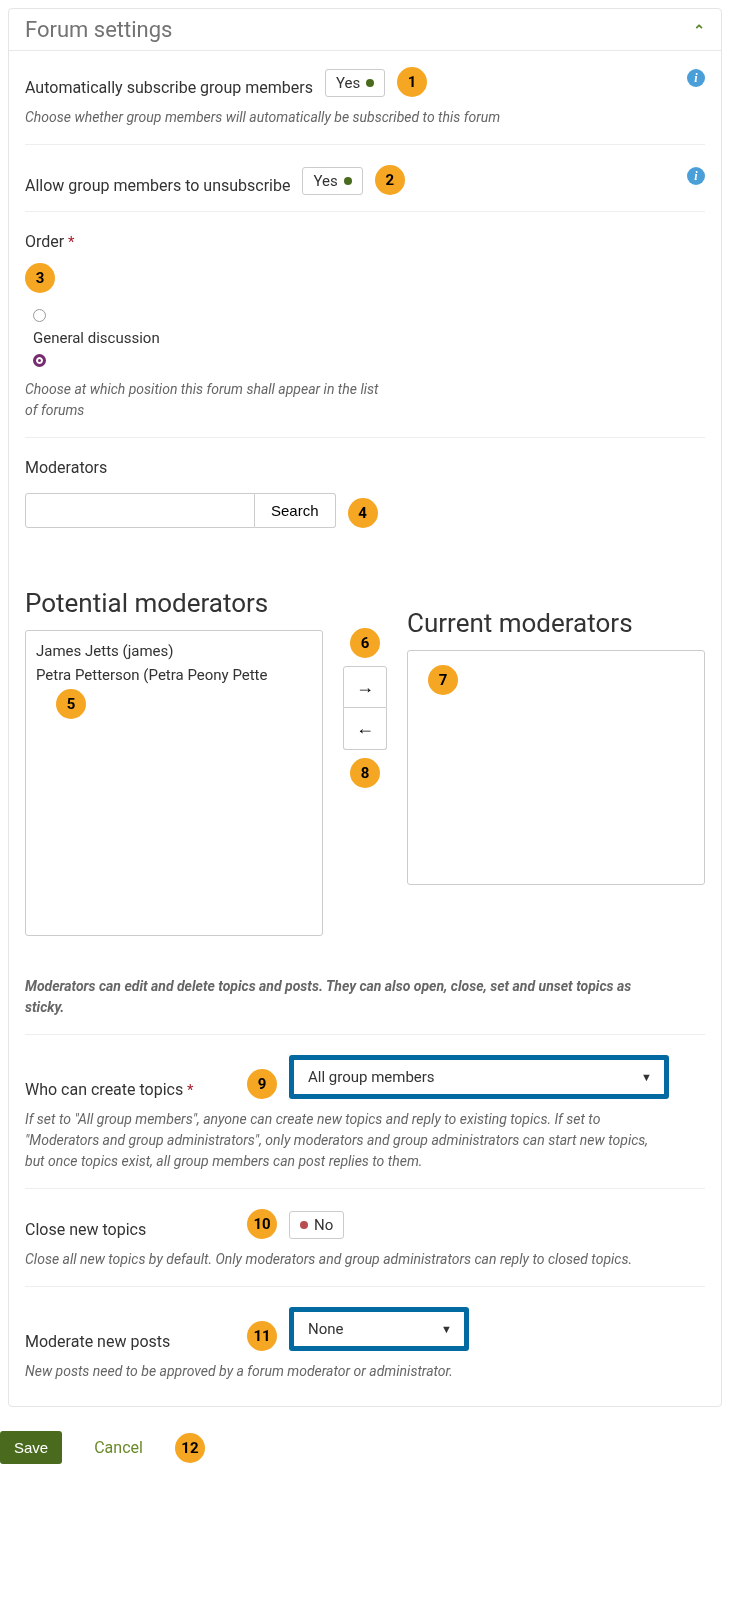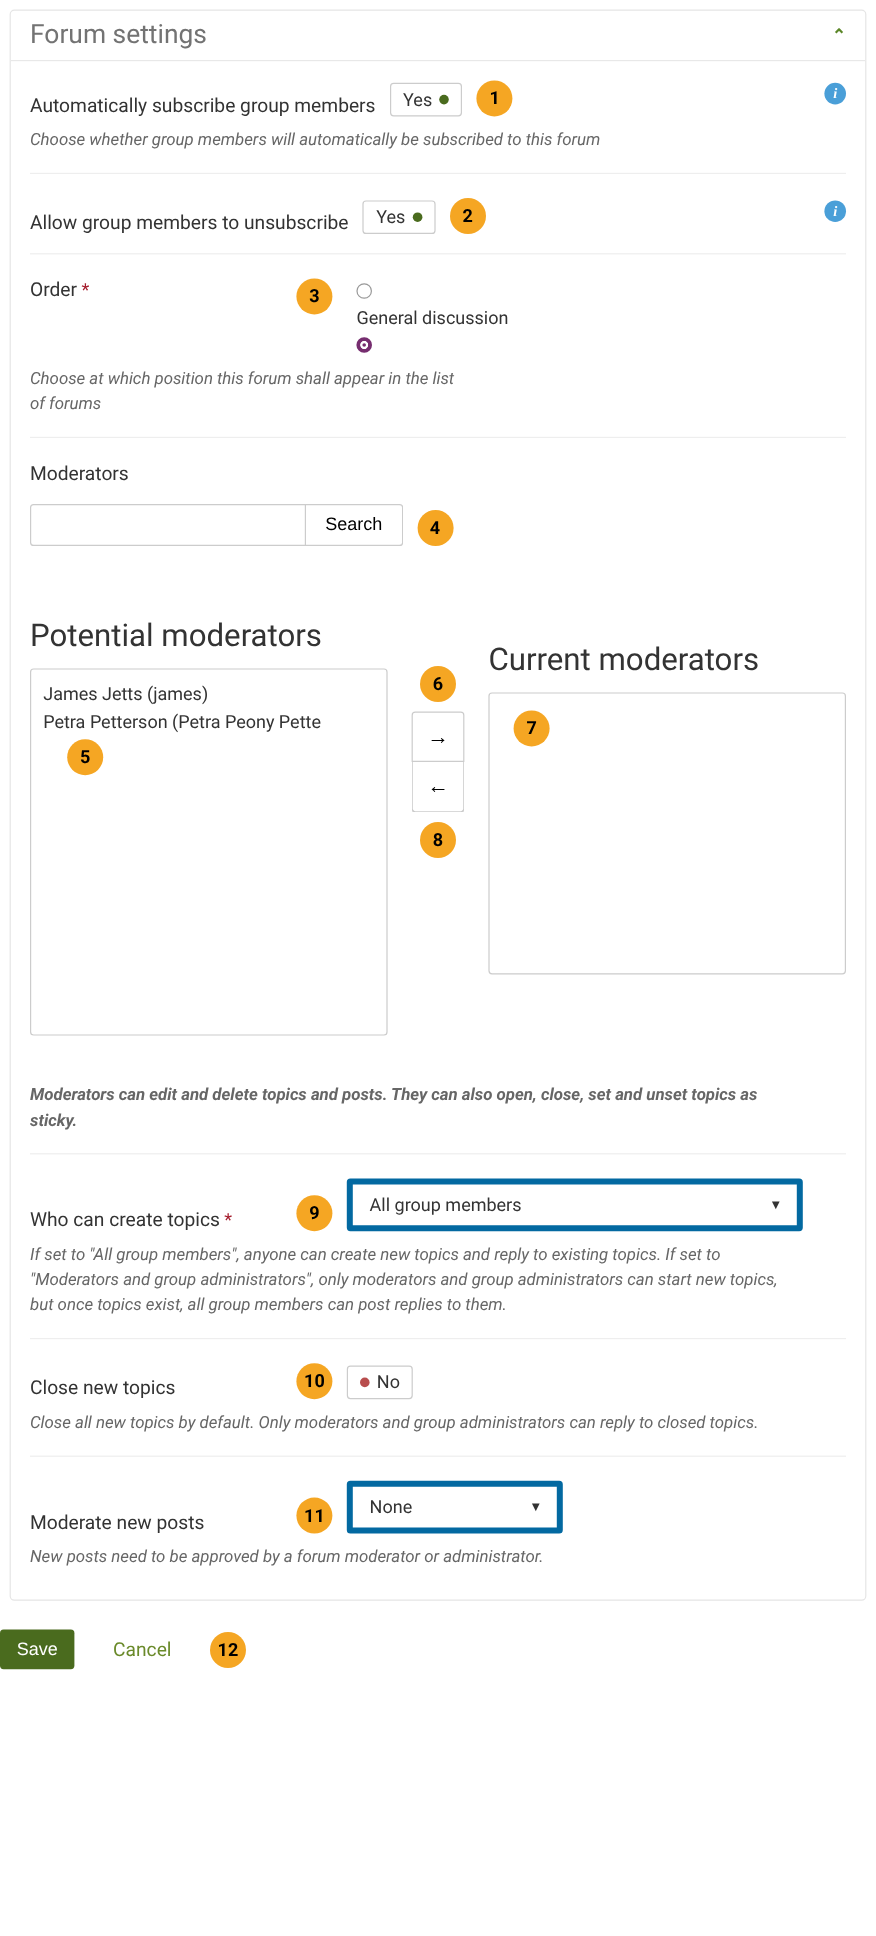--- a/index.html
+++ b/index.html
@@ -92,21 +92,21 @@
   width: 30px; height: 30px;
   background: #f5a623;
   border-radius: 50%;
   display: inline-flex;
   align-items: center; justify-content: center;
   font-weight: bold;
   color: #000;
   font-size: 15px;
   flex-shrink: 0;
 }
-.order-block { display: flex; gap: 12px; align-items: flex-start; }
+.order-block { display: flex; gap: 12px; align-items: flex-start; flex-direction: column; }
 .order-options { margin-left: 8px; }
 .radio-empty {
   width: 13px; height: 13px; border: 1px solid #999; border-radius: 50%;
   display: inline-block; vertical-align: middle;
 }
 .radio-filled {
   width: 13px; height: 13px; border: 3px solid #762d6f; border-radius: 50%;
   display: inline-block; background:#762d6f;
   box-shadow: inset 0 0 0 2px #fff;
 }

